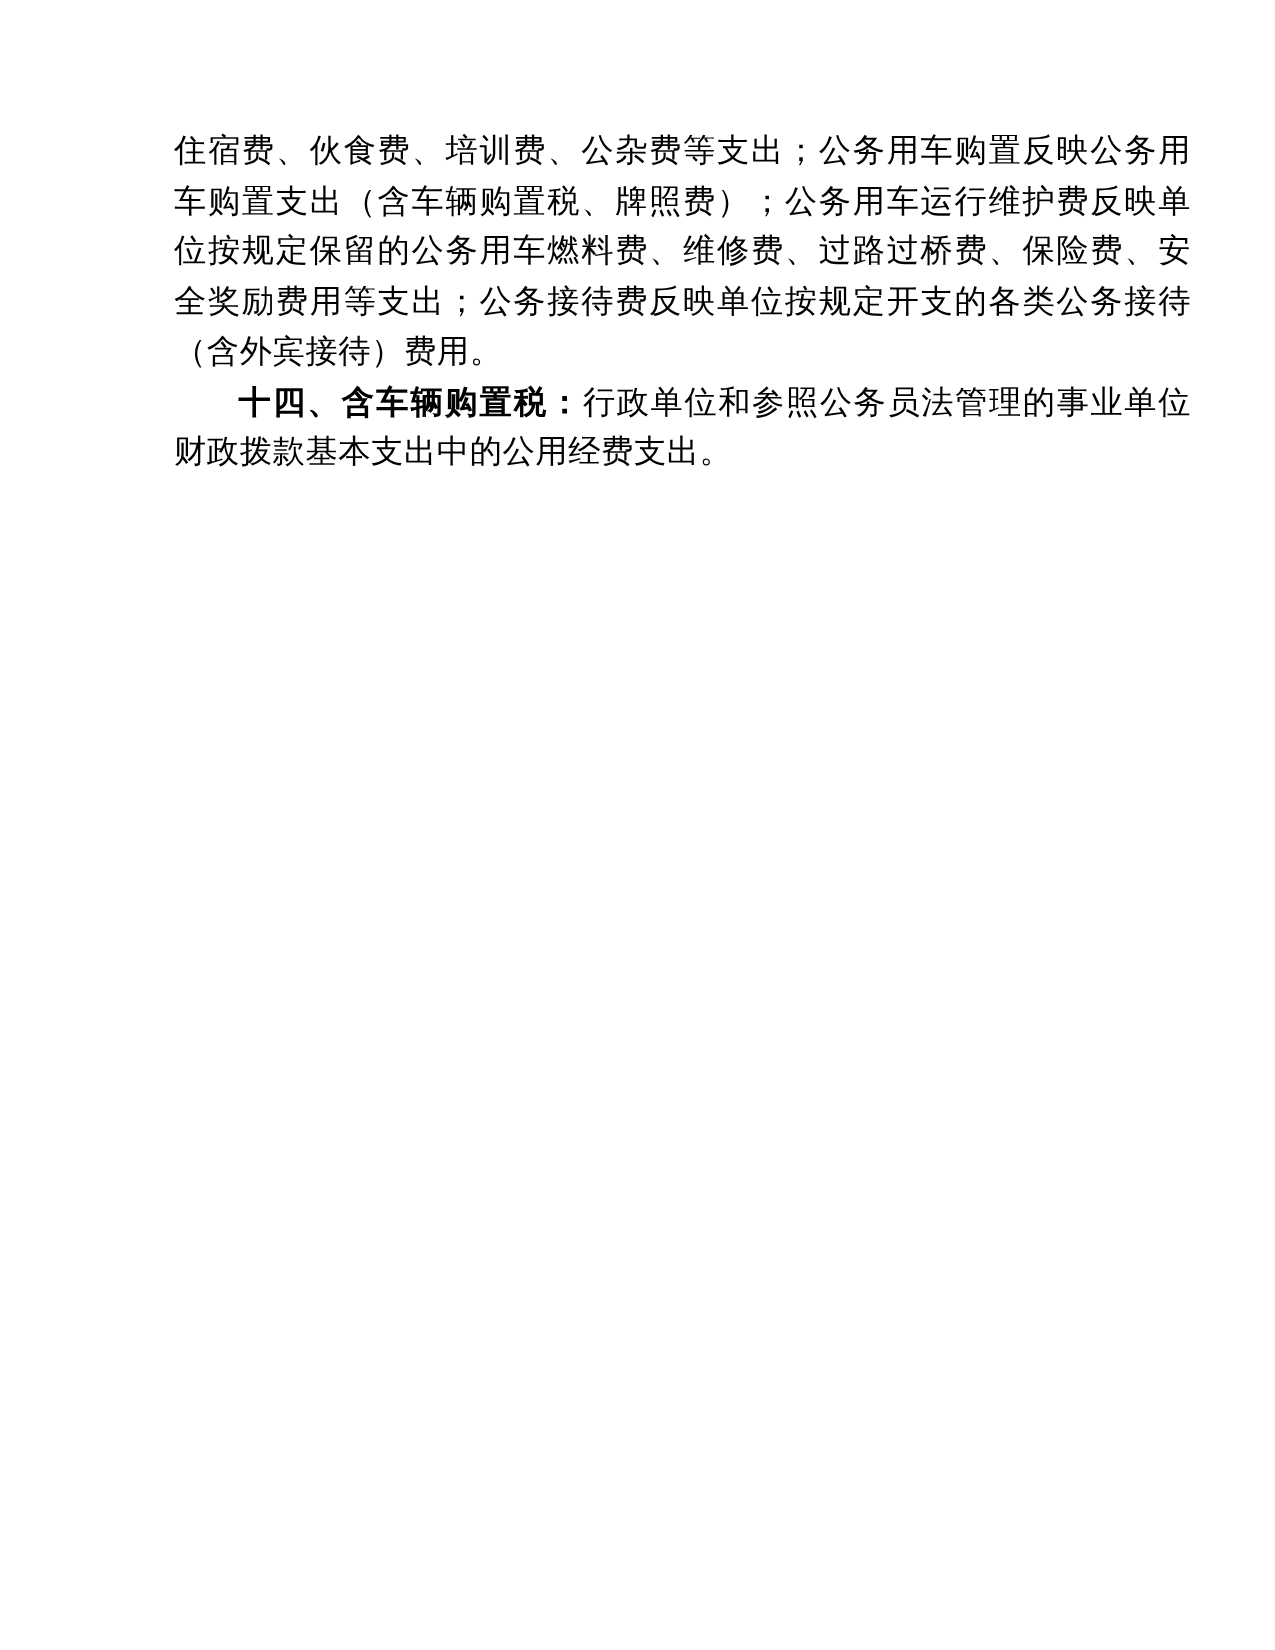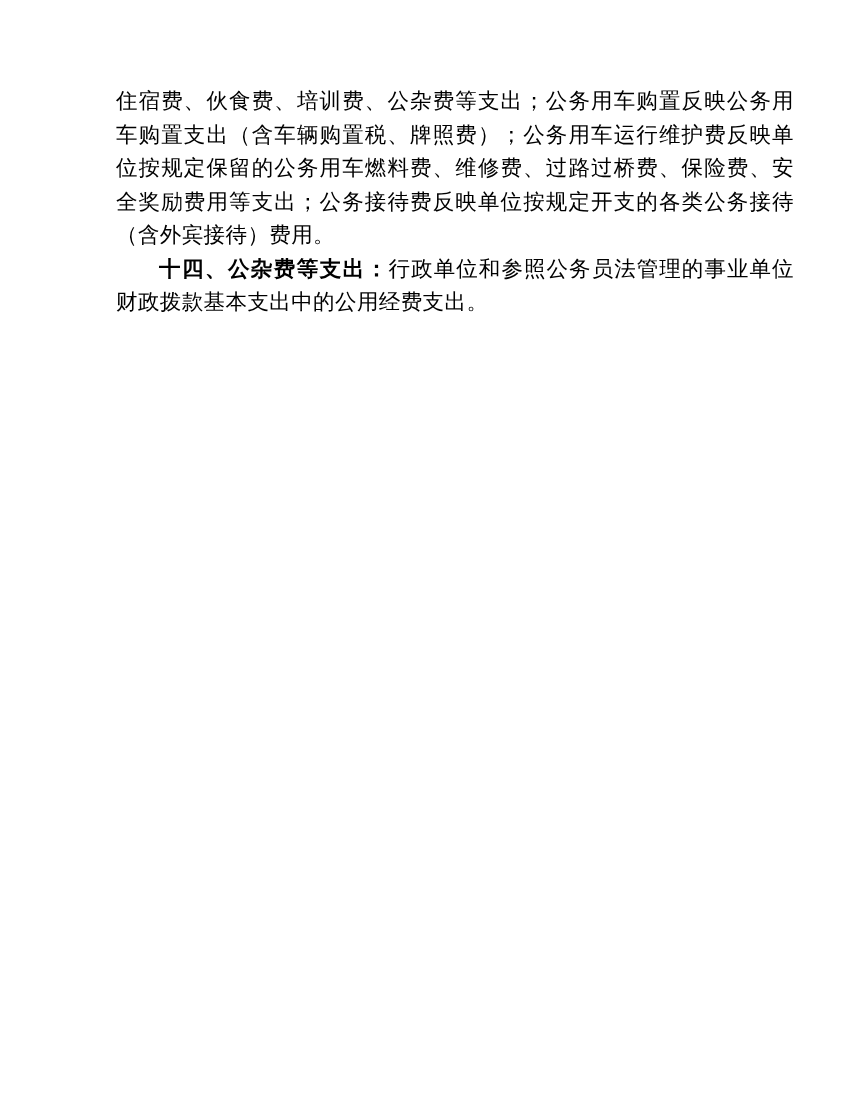--- a/index.html
+++ b/index.html
@@ -46,17 +46,17 @@
 <body>
 
 <div class="page">
   <div class="doc-body">
 
     <p class="para">
       <span>住宿费、伙食费、培训费、公杂费等支出；公务用车购置反映公务用车购置支出（含车辆购置税、牌照费）；公务用车运行维护费反映单位按规定保留的公务用车燃料费、维修费、过路过桥费、保险费、安全奖励费用等支出；公务接待费反映单位按规定开支的各类公务接待（含外宾接待）费用。</span>
     </p>
 
     <p class="para indent">
-      <span class="heading-run">十四、公杂费等支出：</span><span>行政单位和参照公务员法管理的事业单位财政拨款基本支出中的公用经费支出。</span>
+      <span class="heading-run">十四、含车辆购置税：</span><span>行政单位和参照公务员法管理的事业单位财政拨款基本支出中的公用经费支出。</span>
     </p>
 
   </div>
 </div>
 
 </body></html>

